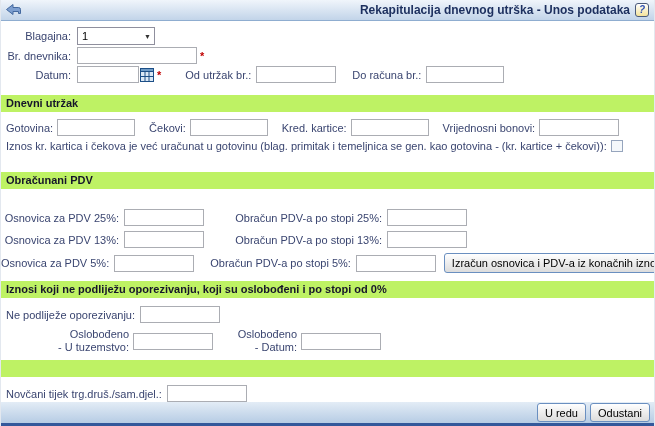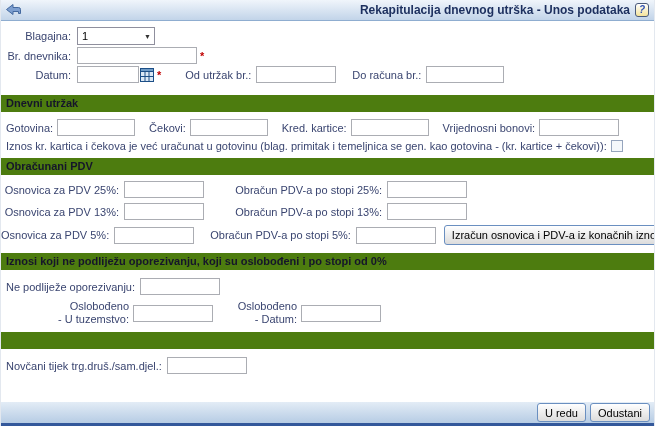--- a/index.html
+++ b/index.html
@@ -78,30 +78,30 @@
     color: #000;
     cursor: default;
   }
   .select .arrow { font-size: 7px; color: #333; }
   
   .cal-icon { display: inline-flex; margin-left: 1px; cursor: pointer; }
   
   .band {
     height: 17px;
     line-height: 17px;
-    background: #4d7c0f;
+    background: #bef264;
     font-weight: bold;
     font-size: 11px;
     color: #15152a;
     padding-left: 5px;
     white-space: nowrap;
   }
   .form-top { margin-top: 6px; }
   .mt12 { margin-top: 12px; }
-  .mt10 { margin-top: 6px; }
+  .mt10 { margin-top: 20px; }
   .mt8  { margin-top: 8px; }
   .mt7  { margin-top: 7px; }
   .mt6  { margin-top: 6px; }
   .mt5  { margin-top: 5px; }
   .mt4  { margin-top: 4px; }
   .pl5  { padding-left: 5px; }
   
   .grp { display: flex; align-items: center; margin-right: 14px; justify-content: space-between; }
   .grp .lbl { margin-right: 4px; }
   

